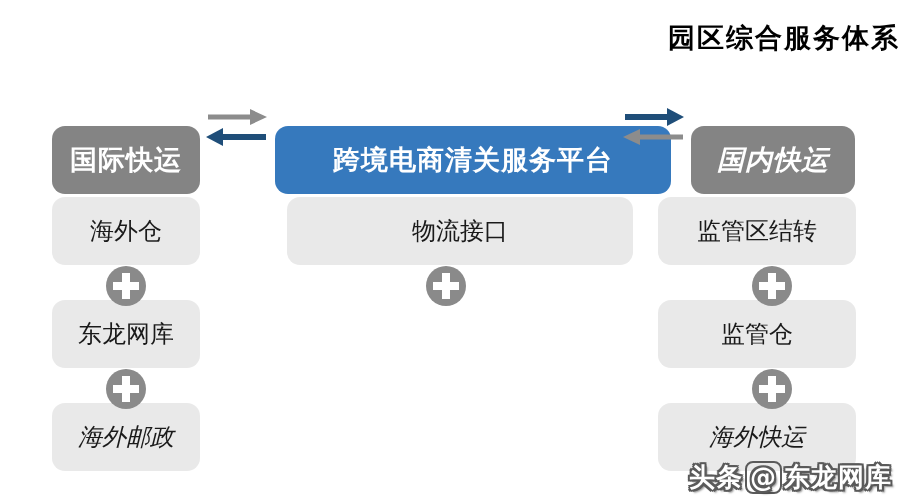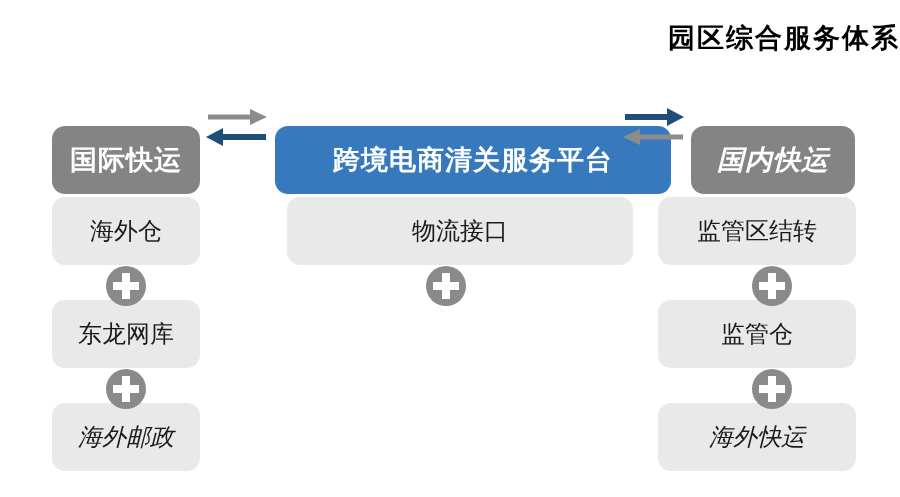--- a/index.html
+++ b/index.html
@@ -112,14 +112,17 @@
 
   <div class="lbox col-c row1">物流接口</div>
   <div class="plus plus-c prow1"></div>
 
   <div class="lbox col-r row1">监管区结转</div>
   <div class="plus plus-r prow1"></div>
   <div class="lbox col-r row2">监管仓</div>
   <div class="plus plus-r prow2"></div>
   <div class="lbox col-r row3">海外快运</div>
 
+  <div class="watermark">
+    <span>头条</span><span class="wm-badge">@</span><span>东龙网库</span>
+  </div>
 
 </div>
 
 </body></html>

